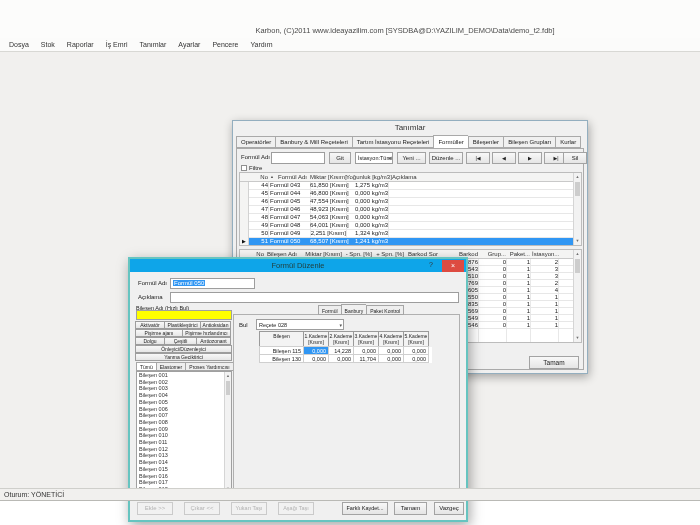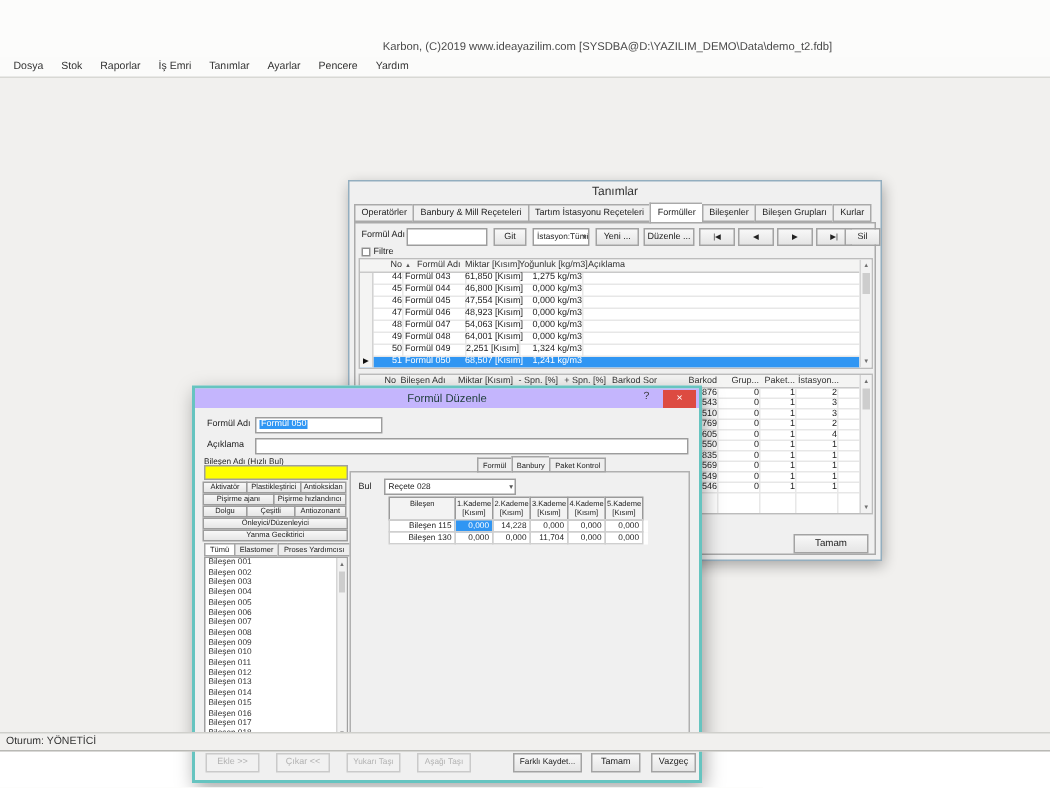--- a/index.html
+++ b/index.html
@@ -71,21 +71,21 @@
   .r2 { position:relative; height:7px; border-bottom:1px solid #e7e7e7; font-size:6px; line-height:6px; }
   .r2 span { position:absolute; top:0; white-space:nowrap; }
   .b-bar { left:204px; width:34px; text-align:right; }
   .b-gru { left:240px; width:26px; text-align:right; }
   .b-pak { left:268px; width:22px; text-align:right; }
   .b-ist { left:292px; width:26px; text-align:right; }
 
   
   .dlg { position:absolute; left:128px; top:205px; width:340px; height:265px; background:#f0f0f0;
          border:2px solid #66c4c0; box-shadow:2px 4px 12px rgba(0,0,0,.35); }
-  .dlg-title { position:absolute; left:0; top:0; right:0; height:13px; background:#c4b5fd;
+  .dlg-title { position:absolute; left:0; top:0; right:0; height:13px; background:#0ea5e9;
                text-align:center; font-size:7.5px; color:#22403e; padding-top:2px; }
   .dlg-help { position:absolute; right:30px; top:2px; font-size:7px; color:#333; width:10px; text-align:center;}
   .dlg-close { position:absolute; right:2px; top:1px; width:22px; height:12px; background:#dd4b41;
                color:#fff; font-size:7px; line-height:11px; text-align:center; }
   .ybox { position:absolute; left:6px; top:51px; width:96px; height:10px; background:#ffff00; border:1px solid #a0a0a0; }
   .dgrid { position:absolute; left:6px; top:62px; width:96px; }
   .dgrid .grow { display:flex; height:8px; }
   .dgrid .gbtn { border:1px solid #9d9d9d; margin-left:-1px; background:linear-gradient(#f8f8f8,#e6e6e6);
                  font-size:5px; line-height:6px; text-align:center; overflow:hidden; white-space:nowrap; flex:none; }
   .ltabs { position:absolute; left:6px; top:103px; height:9px; display:flex; }
@@ -112,21 +112,21 @@
   .krow .kc { border:1px solid #cfcfcf; margin-left:-1px; margin-top:-1px; font-size:5.5px;
               line-height:8px; text-align:right; padding-right:2px; height:9px; flex:none; white-space:nowrap; }
   .dsep { position:absolute; left:6px; top:238px; width:326px; border-top:1px solid #cccccc; }
 </style>
 </head>
 <body>
 
 <div class="screen">
 
   <div class="titlebar">
-    <div class="title-text">Karbon, (C)2019 www.ideayazilim.com [SYSDBA@D:\YAZILIM_DEMO\Data\demo_t2.fdb]</div>
+    <div class="title-text">Karbon, (C)2011 www.ideayazilim.com [SYSDBA@D:\YAZILIM_DEMO\Data\demo_t2.fdb]</div>
   </div>
 
   <div class="menubar">
     <span class="menu-item">Dosya</span>
     <span class="menu-item">Stok</span>
     <span class="menu-item">Raporlar</span>
     <span class="menu-item">İş Emri</span>
     <span class="menu-item">Tanımlar</span>
     <span class="menu-item">Ayarlar</span>
     <span class="menu-item">Pencere</span>

